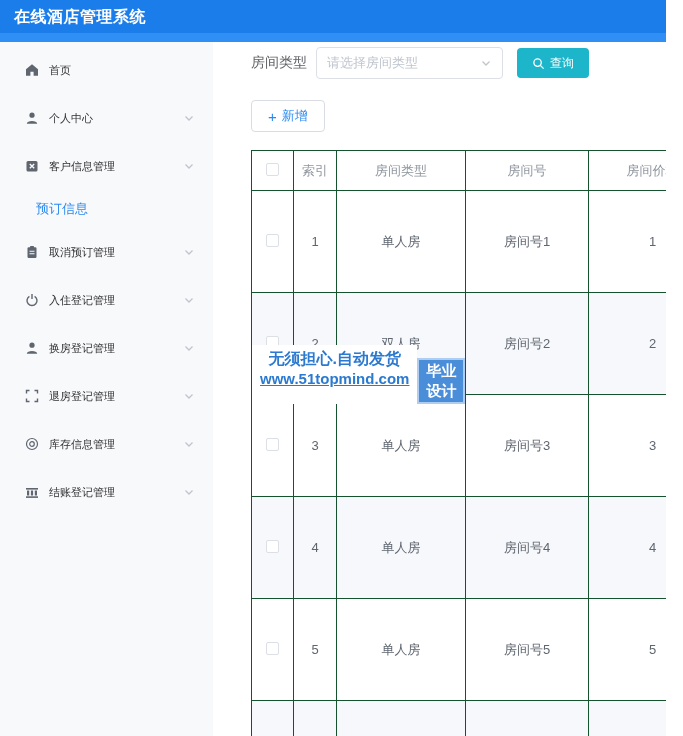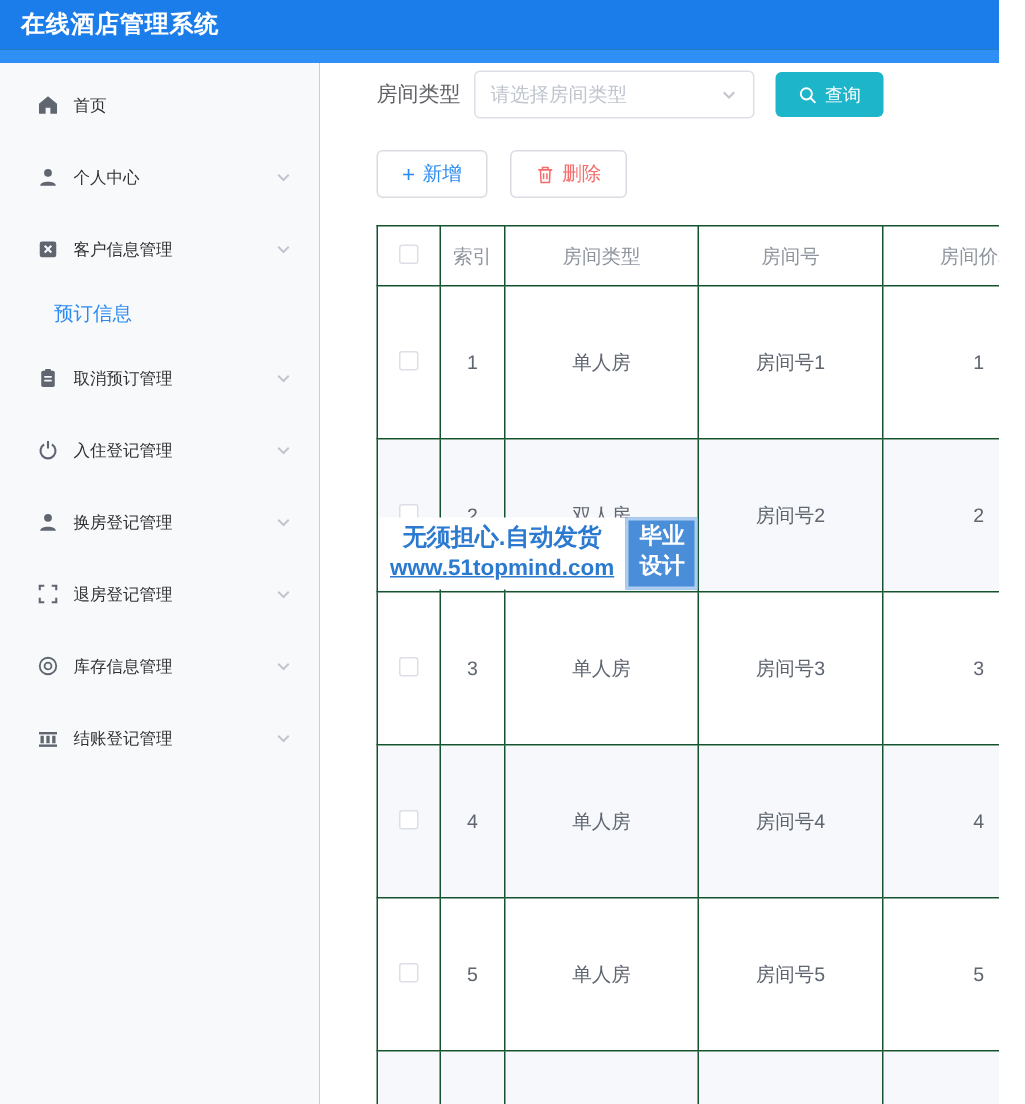--- a/index.html
+++ b/index.html
@@ -49,21 +49,21 @@
   .col-check { width:42px; } .col-idx { width:43px; } .col-type { width:129px; }
   .col-no { width:123px; } .col-price { width:128px; }
   .cbx { display:inline-block; width:13px; height:13px; border:1px solid #dcdfe6; border-radius:2px; background:#fff; cursor:pointer; }
 
   
   .watermark { position:absolute; left:252px; top:345px; display:flex; align-items:stretch; z-index:20; }
   .wm-left { background:#fff; padding:3px 8px 4px 8px; text-align:center; }
   .wm-l1 { font-size:16px; font-weight:bold; color:#2b7ad0; line-height:21px; white-space:nowrap; }
   .wm-l2 { font-size:15px; font-weight:bold; color:#2b7ad0; line-height:20px; text-decoration:underline; white-space:nowrap; }
   .wm-badge { background:#4a8ed9; border:2px solid #aecdf0; color:#fff; font-size:15px; font-weight:bold;
-    line-height:20px; padding:1px 7px; text-align:center; }
+    line-height:20px; padding:1px 7px; text-align:center;margin-top:13px; }
 
   svg { display:block; }
 </style>
 </head>
 <body>
 
 <div class="stage">
 
   <div class="topbar">
     <div class="title">在线酒店管理系统</div>
@@ -233,28 +233,20 @@
             </svg>
         </span>
         <span>查询</span>
       </button>
     </div>
 
     <div class="toolbar">
       <button class="btn-plain btn-add">
         <span class="plus">+</span>
         <span>新增</span>
-      </button>
-      <button class="btn-plain btn-del">
-        <span>
-          <svg width="13" height="13" viewBox="0 0 14 14" fill="none" stroke="#f56c6c" stroke-width="1.1">
-              <path d="M2 3.5 H12 M5 3.5 V1.8 H9 V3.5 M3.5 3.5 L4 12.5 H10 L10.5 3.5 M5.8 6 V10.2 M8.2 6 V10.2"></path>
-            </svg>
-        </span>
-        <span>删除</span>
       </button>
     </div>
 
     <table class="grid">
       <colgroup>
         <col class="col-check">
           <col class="col-idx">
           <col class="col-type">
           <col class="col-no">
           <col class="col-price">

